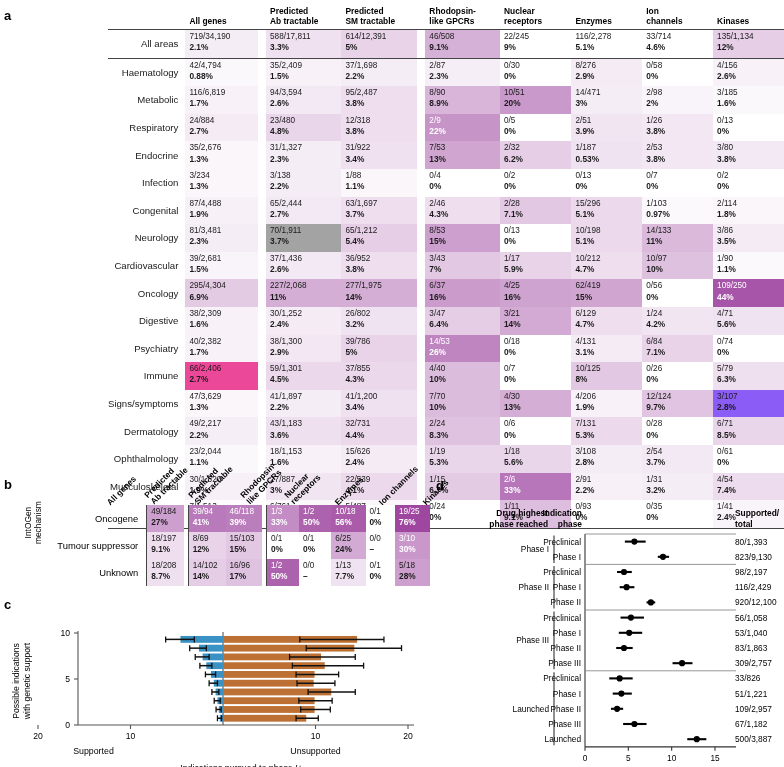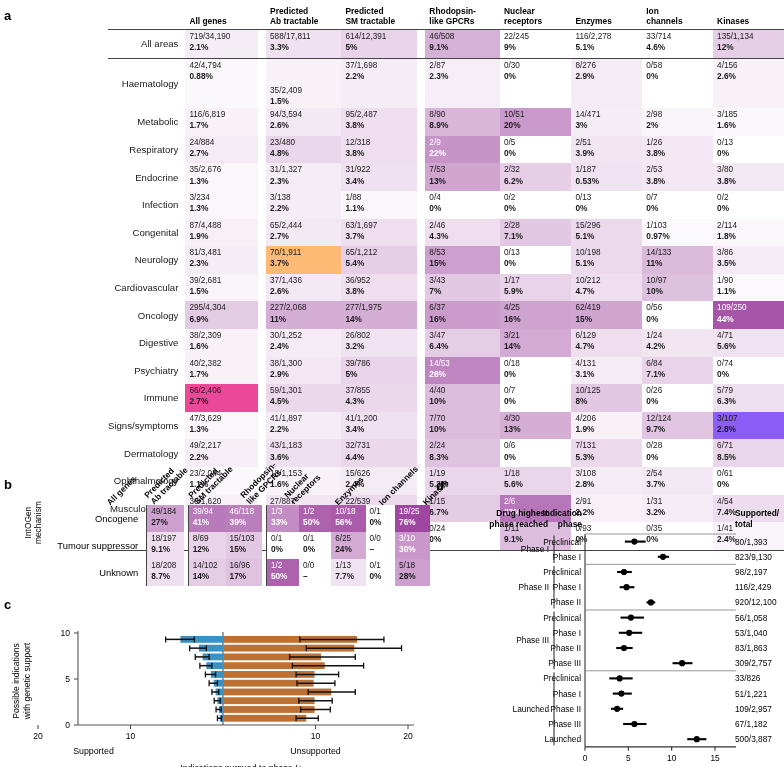--- a/index.html
+++ b/index.html
@@ -137,21 +137,21 @@
           </td>
         </tr>
         <tr>
           <td class="rowlab rule-mid">Haematology</td>
           <td class="cell rule-mid" style="background: rgb(251, 248, 251);">
             <span class="num" style="color: rgb(26, 26, 26);">42/4,794</span>
             <span class="pct" style="color: rgb(26, 26, 26);">0.88%</span>
           </td>
           <td class="spacer-col rule-mid"></td>
           <td class="cell rule-mid" style="background: rgb(248, 242, 248);">
-            <span class="num" style="color: rgb(26, 26, 26); margin-top: 25px;">35/2,409</span>
+            <span class="num" style="color: rgb(26, 26, 26);">35/2,409</span>
             <span class="pct" style="color: rgb(26, 26, 26);">1.5%</span>
           </td>
           <td class="cell rule-mid" style="background: rgb(245, 237, 246);">
             <span class="num" style="color: rgb(26, 26, 26);">37/1,698</span>
             <span class="pct" style="color: rgb(26, 26, 26);">2.2%</span>
           </td>
           <td class="spacer-col rule-mid"></td>
           <td class="cell rule-mid" style="background: rgb(246, 238, 246);">
             <span class="num" style="color: rgb(26, 26, 26);">2/87</span>
             <span class="pct" style="color: rgb(26, 26, 26);">2.3%</span>
@@ -358,21 +358,21 @@
             <span class="pct" style="color: rgb(26, 26, 26);">1.8%</span>
           </td>
         </tr>
         <tr>
           <td class="rowlab ">Neurology</td>
           <td class="cell " style="background: rgb(245, 237, 246);">
             <span class="num" style="color: rgb(26, 26, 26);">81/3,481</span>
             <span class="pct" style="color: rgb(26, 26, 26);">2.3%</span>
           </td>
           <td class="spacer-col "></td>
-          <td class="cell " style="background: #fdba74;">
+          <td class="cell " style="background: #a3a3a3;">
             <span class="num" style="color: rgb(26, 26, 26);">70/1,911</span>
             <span class="pct" style="color: rgb(26, 26, 26);">3.7%</span>
           </td>
           <td class="cell " style="background: rgb(230, 207, 230);">
             <span class="num" style="color: rgb(26, 26, 26);">65/1,212</span>
             <span class="pct" style="color: rgb(26, 26, 26);">5.4%</span>
           </td>
           <td class="spacer-col "></td>
           <td class="cell " style="background: rgb(205, 159, 206);">
             <span class="num" style="color: rgb(26, 26, 26);">8/53</span>

